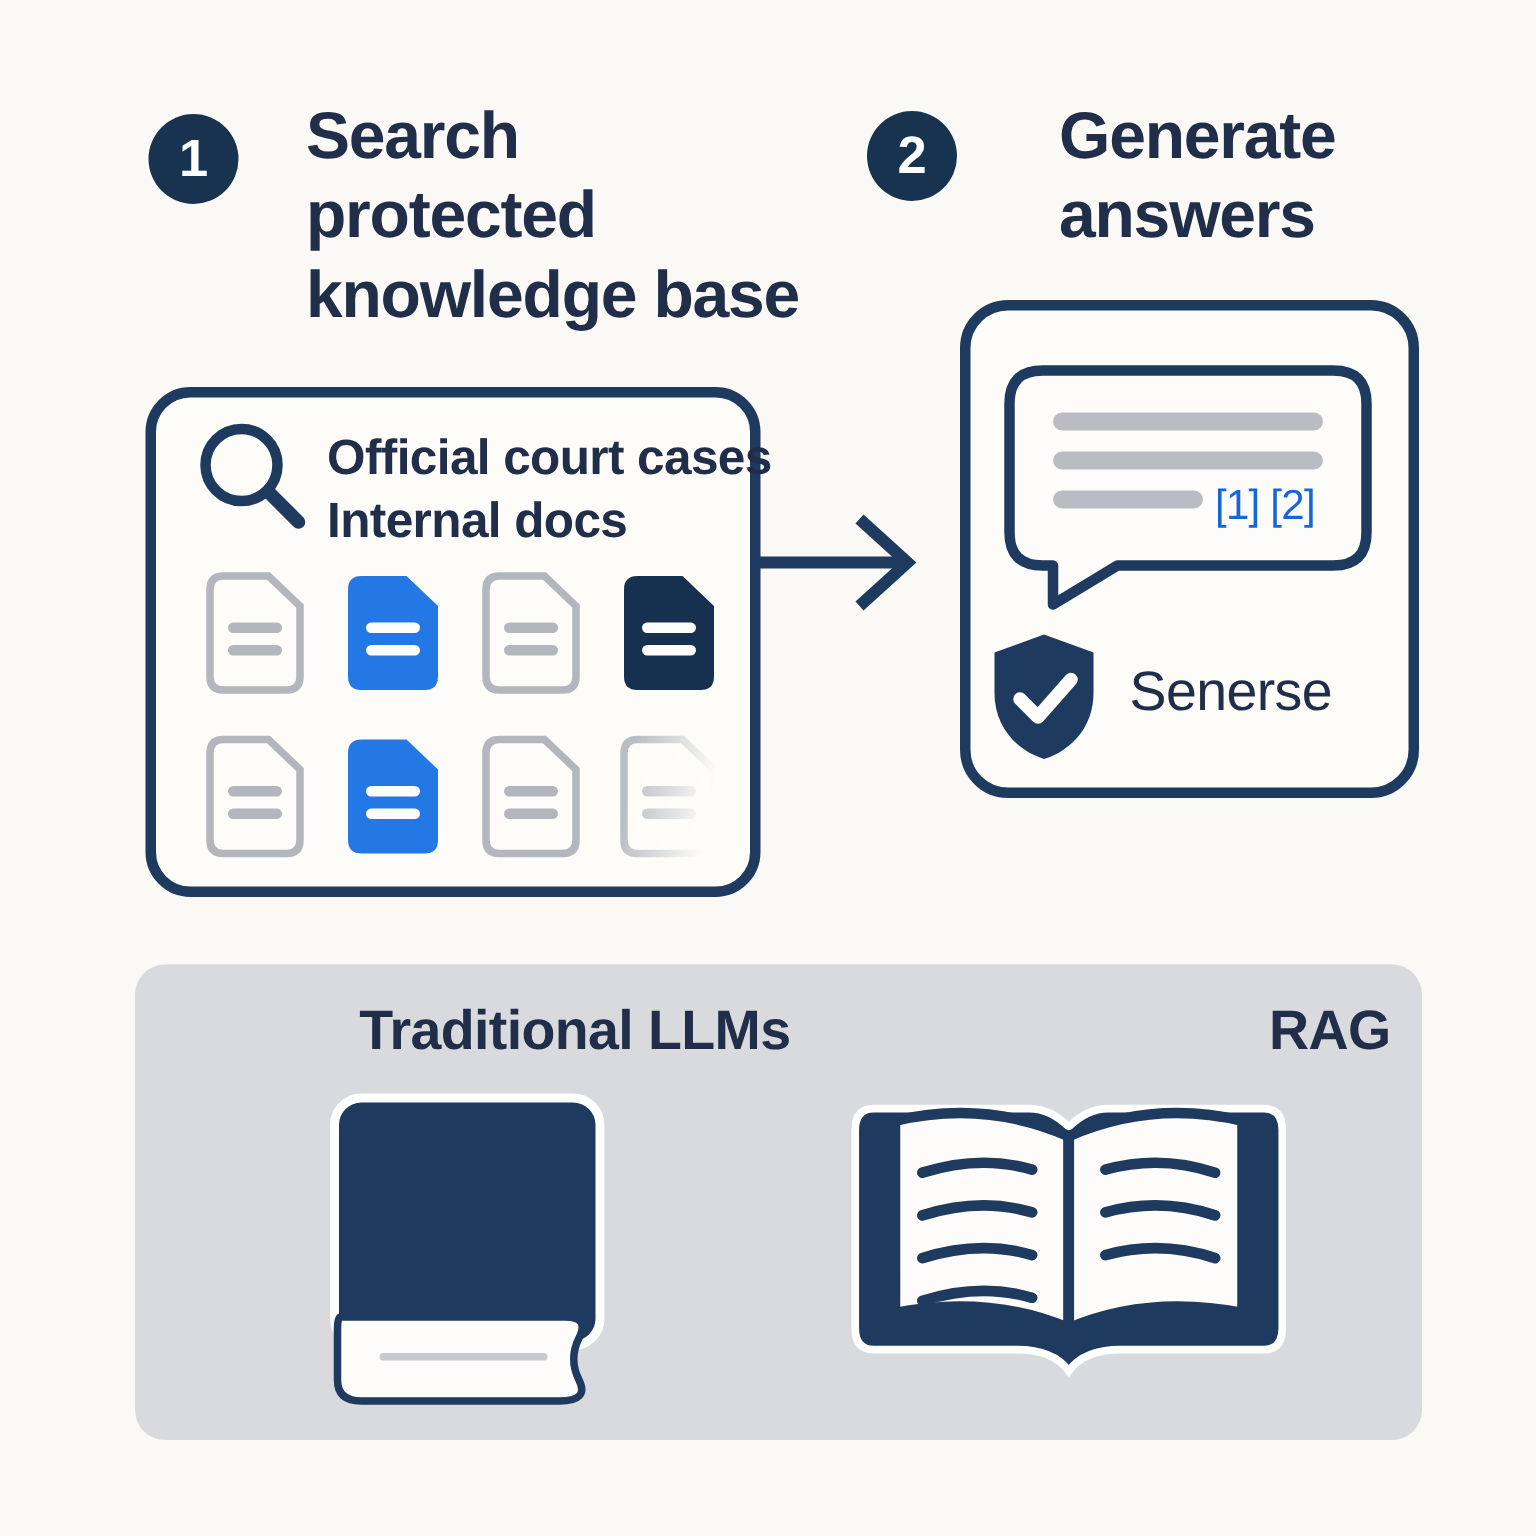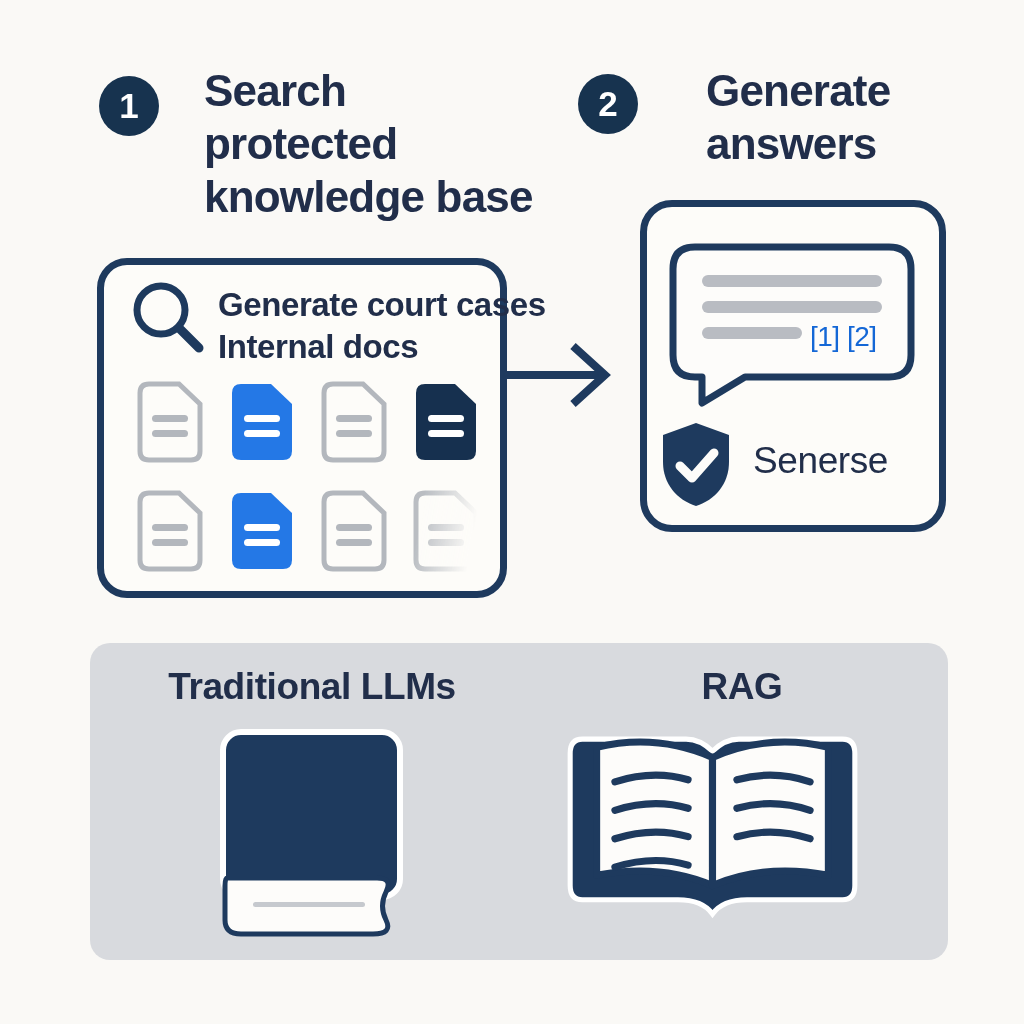--- a/index.html
+++ b/index.html
@@ -77,21 +77,21 @@
   
   .arrow-svg { position:absolute; left:503px; top:338px; width:112px; height:74px; }
 
   
   .compare-box {
     position:absolute; left:90px; top:643px; width:858px; height:317px;
     background: var(--compare_gray,#d8dade); border-radius:20px;
   }
   .compare-label {
     position:absolute; top:666px; font-size:37px; font-weight:600;
-    letter-spacing:-0.4px; text-align:center; color: var(--text_navy,#212e4a);
+    letter-spacing:-0.4px; text-align:right; color: var(--text_navy,#212e4a);
   }
   .label-llm { left:97px; width:430px; }
   .label-rag { left:557px; width:370px; }
   .closed-book-svg { position:absolute; left:215px; top:726px; width:195px; height:215px; }
   .open-book-svg   { position:absolute; left:560px; top:724px; width:305px; height:200px; }
 </style>
 </head>
 <body>
 
 <div class="canvas">
@@ -109,21 +109,21 @@
   <div class="step-title" style="left:706px; top:64px;">Generate
 answers</div>
 
   <div class="kb-box"></div>
 
   <svg class="abs" style="left:130px; top:280px;" width="80" height="80" viewBox="0 0 80 80">
     <circle cx="31" cy="30" r="24" fill="none" stroke="#1e3a5e" stroke-width="7"></circle>
     <line x1="49" y1="48" x2="69" y2="68" stroke="#1e3a5e" stroke-width="9" stroke-linecap="round"></line>
   </svg>
 
-  <div class="kb-label">Generate court cases
+  <div class="kb-label">Official court cases
 Internal docs</div>
 
   <div class="doc-grid">
       <svg class="doc doc--outline" viewBox="0 0 66 82">
       <path class="doc-shape" d="M12 3 H42 L63 23 V70 Q63 79 54 79 H12 Q3 79 3 70 V12 Q3 3 12 3 Z"></path>
       <rect class="doc-line" x="15" y="34" width="36" height="7" rx="3.5"></rect>
       <rect class="doc-line" x="15" y="49" width="36" height="7" rx="3.5"></rect>
     </svg>
       <svg class="doc doc--blue" viewBox="0 0 66 82">
       <path class="doc-shape" d="M12 3 H42 L63 23 V70 Q63 79 54 79 H12 Q3 79 3 70 V12 Q3 3 12 3 Z"></path>

